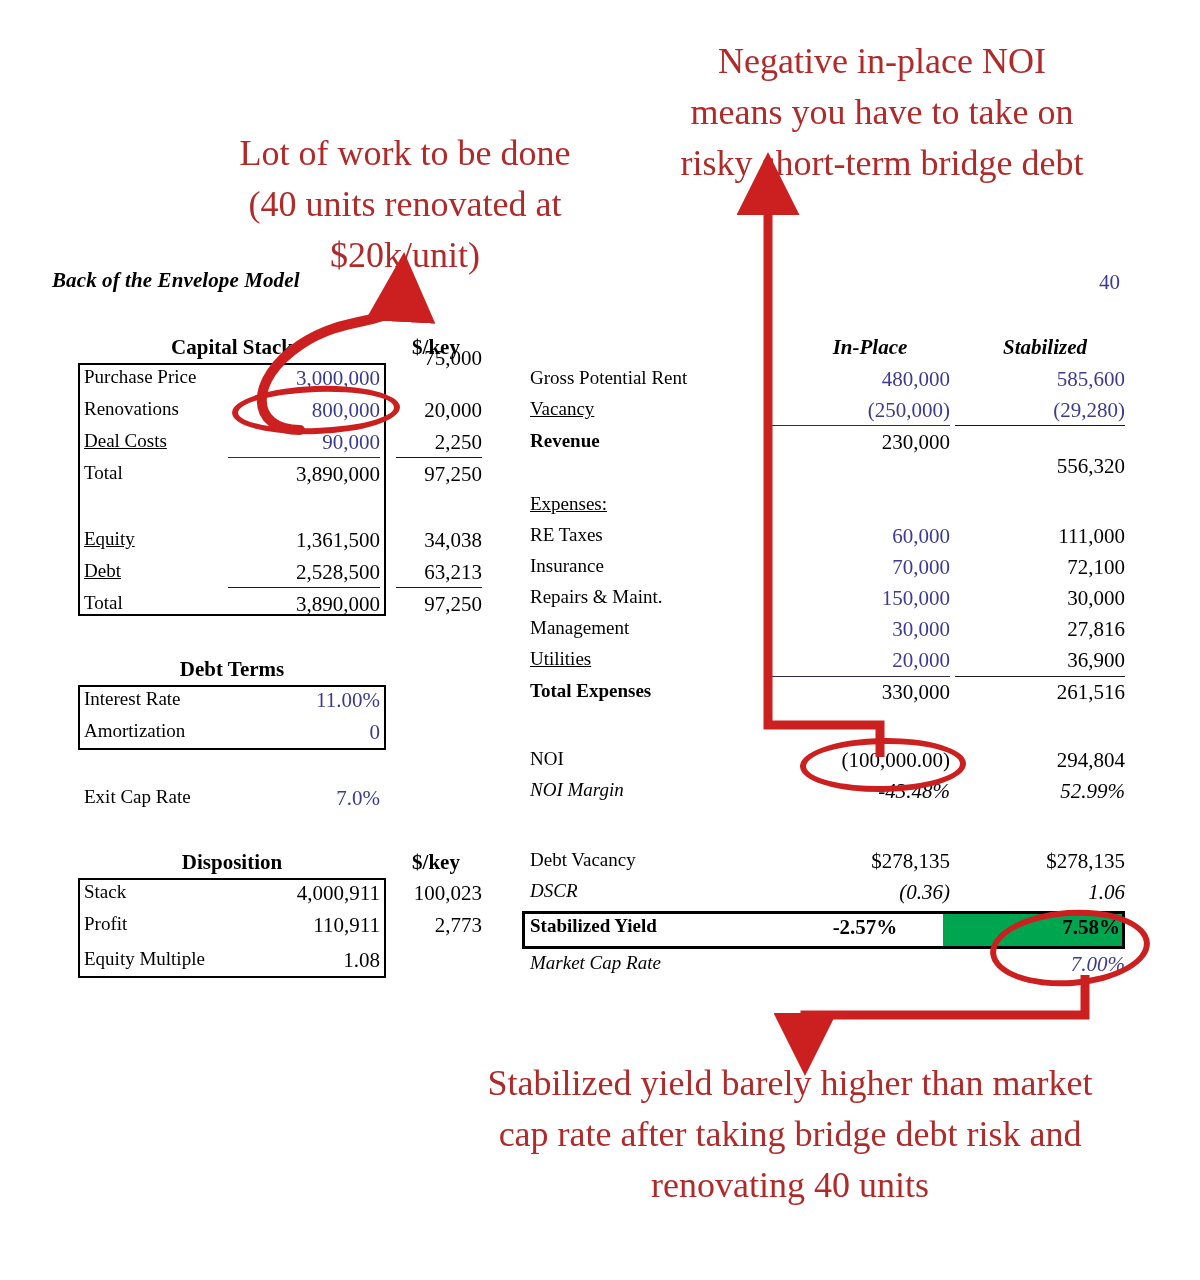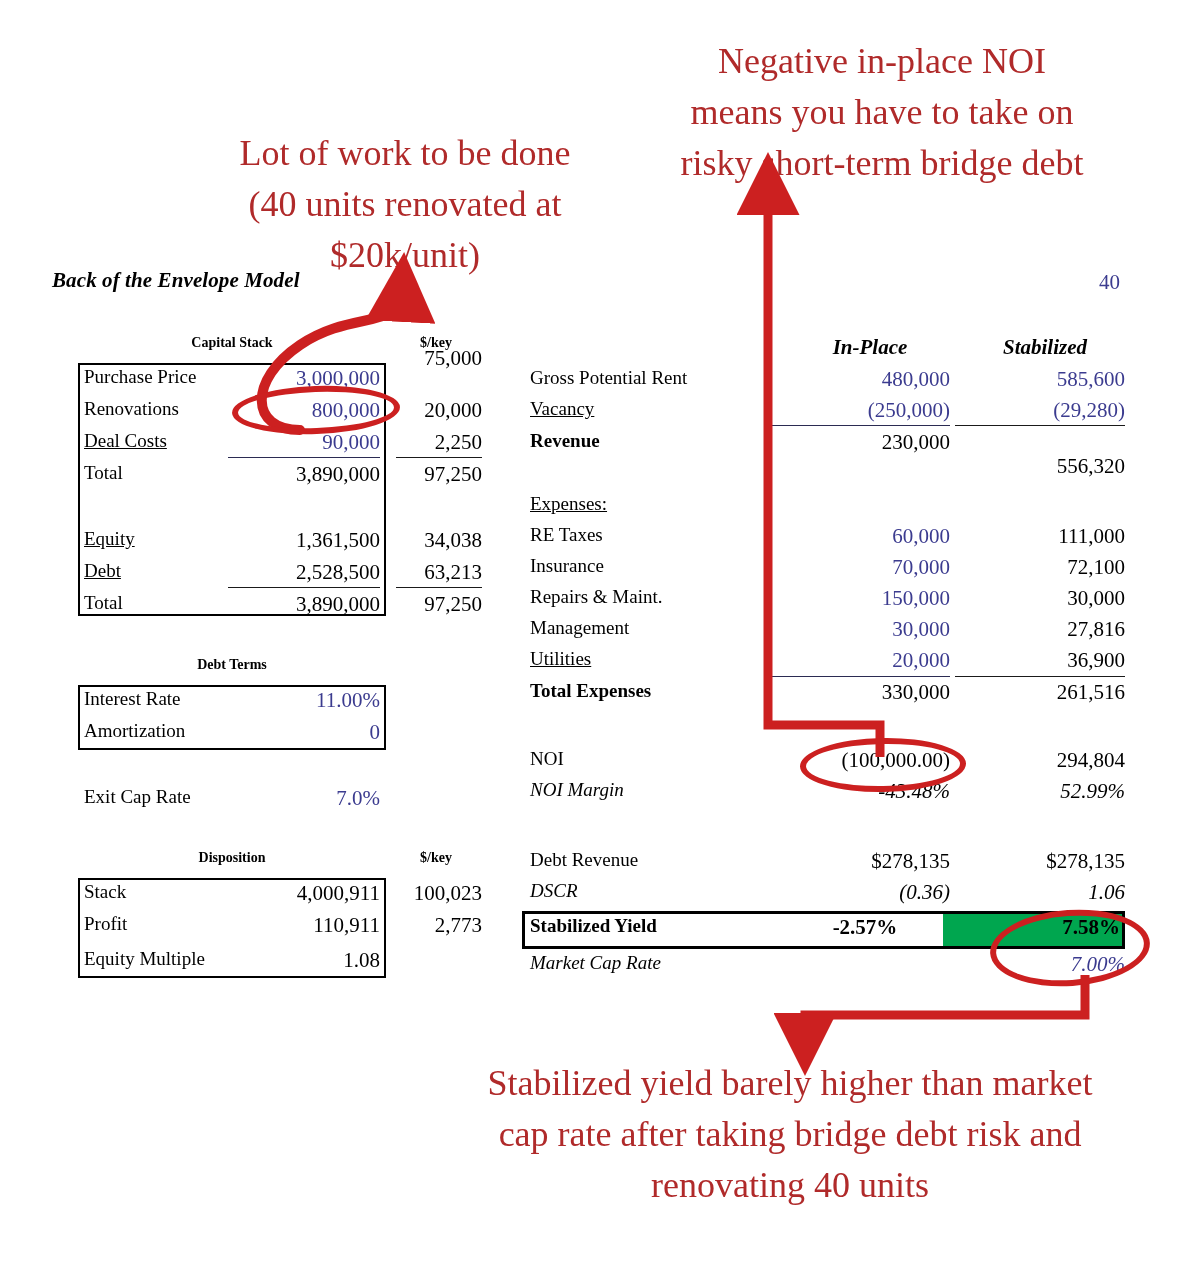--- a/index.html
+++ b/index.html
@@ -46,21 +46,21 @@
     left: 1060px;
     top: 270px;
     width: 60px;
     text-align: right;
     font-size: 21px;
     color: #3b3b8f;
   }
   .hdr {
     position: absolute;
     font-weight: bold;
-    font-size: 14px;
+    font-size: 21px;
     text-align: center;
   }
   .hdr-ital {
     position: absolute;
     font-weight: bold;
     font-style: italic;
     font-size: 21px;
     text-align: center;
   }
   .boxed {
@@ -250,21 +250,21 @@
   <div class="cell-val" style="left:965px; top:680px; width:160px;">261,516</div>
 
   <div class="row-label" style="left:530px; top:748px;">NOI</div>
   <div class="cell-val" style="left:790px; top:748px; width:160px;">(100,000.00)</div>
   <div class="cell-val" style="left:965px; top:748px; width:160px;">294,804</div>
 
   <div class="row-label ital" style="left:530px; top:779px;">NOI Margin</div>
   <div class="cell-val ital" style="left:790px; top:779px; width:160px;">-43.48%</div>
   <div class="cell-val ital" style="left:965px; top:779px; width:160px;">52.99%</div>
 
-  <div class="row-label" style="left:530px; top:849px;">Debt Revenue</div>
+  <div class="row-label" style="left:530px; top:849px;">Debt Vacancy</div>
   <div class="cell-val" style="left:790px; top:849px; width:160px;">$278,135</div>
   <div class="cell-val" style="left:965px; top:849px; width:160px;">$278,135</div>
 
   <div class="row-label ital" style="left:530px; top:880px;">DSCR</div>
   <div class="cell-val ital" style="left:790px; top:880px; width:160px;">(0.36)</div>
   <div class="cell-val ital" style="left:965px; top:880px; width:160px;">1.06</div>
 
   <div class="green-fill" style="left:943px; top:911px; width:182px; height:38px;"></div>
   <div class="yield-box" style="left:522px; top:911px; width:603px; height:38px;"></div>
 

